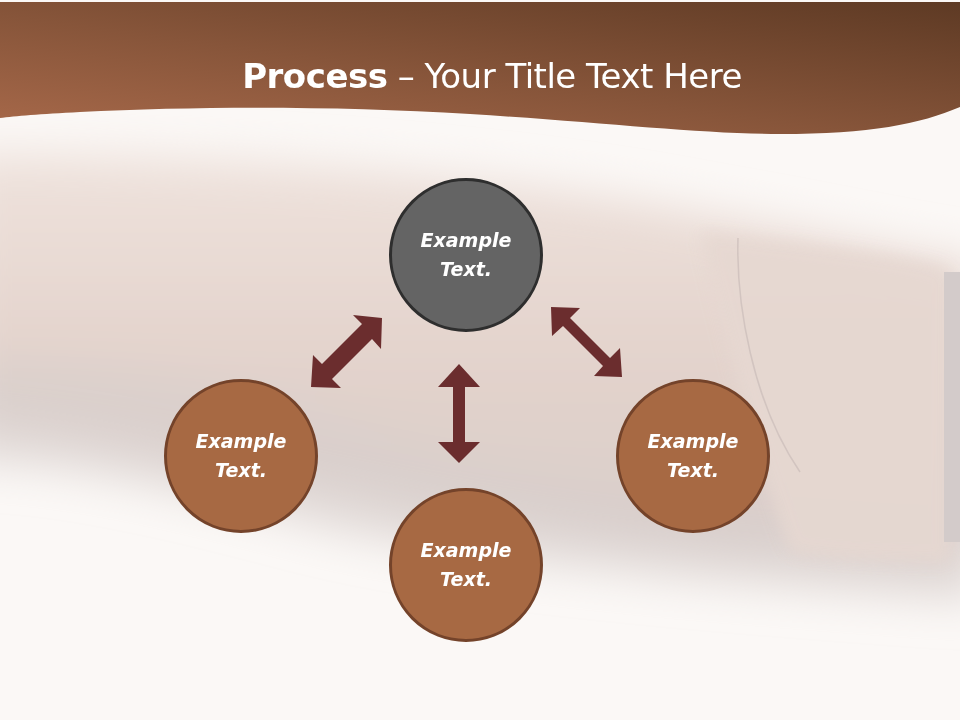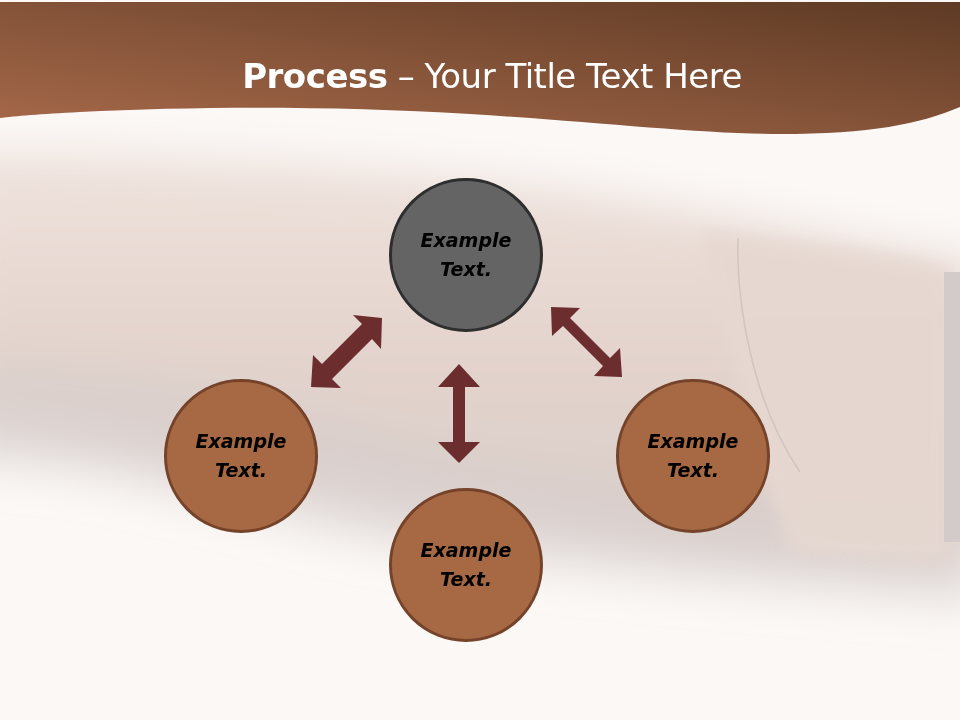--- a/index.html
+++ b/index.html
@@ -4,21 +4,21 @@
   <style>
     html, body { margin: 0; padding: 0; }
     body { width: 960px; height: 720px; overflow: hidden; position: relative; background: #fbf8f6; font-family: "Liberation Sans", sans-serif; }
     .slide { position: absolute; left: 0; top: 2px; width: 960px; height: 720px; overflow: hidden; }
     .bg-blur { position: absolute; left: 0; top: 0; width: 960px; height: 720px; }
     .header-band { position: absolute; left: 0; top: 0; width: 960px; height: 140px; }
     .title { position: absolute; left: 0; top: 52px; width: 984px; text-align: center; color: #ffffff; font-size: 34px; line-height: 44px; font-family: "DejaVu Sans", sans-serif; letter-spacing: -0.5px; }
     .title .bold { font-weight: bold; }
     .title .rest { font-weight: normal; }
     .node { position: absolute; width: 154px; height: 154px; border-radius: 50%; box-sizing: border-box; display: flex; align-items: center; justify-content: center; text-align: center; }
-    .node .label { color: #000000; font-style: italic; font-weight: bold; font-size: 19px; line-height: 29px; font-family: "DejaVu Sans", sans-serif; white-space: pre-line; }
+    .node .label { color: #ffffff; font-style: italic; font-weight: bold; font-size: 19px; line-height: 29px; font-family: "DejaVu Sans", sans-serif; white-space: pre-line; }
     .node.primary { background: #646464; border: 3px solid #2e2e2e; }
     .node.secondary { background: #a76943; border: 3px solid #74432a; }
     .arrows { position: absolute; left: 0; top: 0; width: 960px; height: 720px; pointer-events: none; }
   </style>
 </head>
 <body>
 
 <div class="slide">
 
   <svg class="bg-blur" viewBox="0 0 960 720" xmlns="http://www.w3.org/2000/svg">

